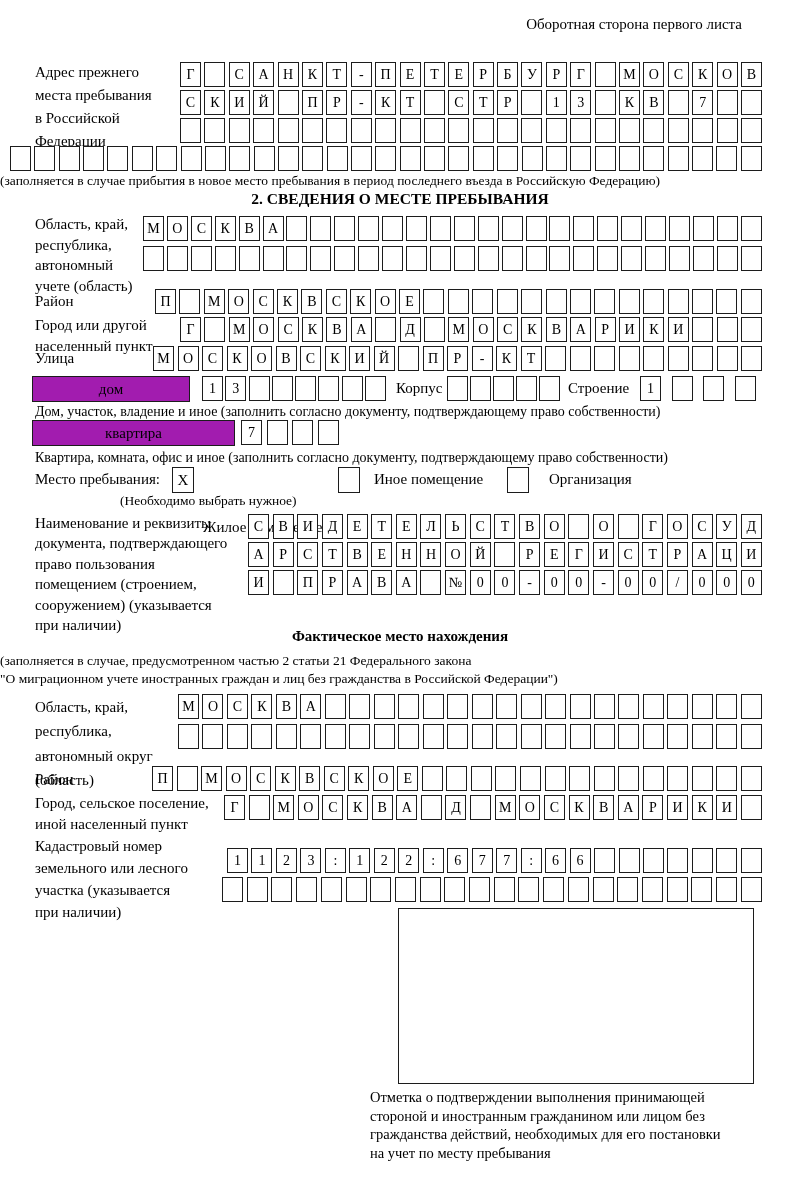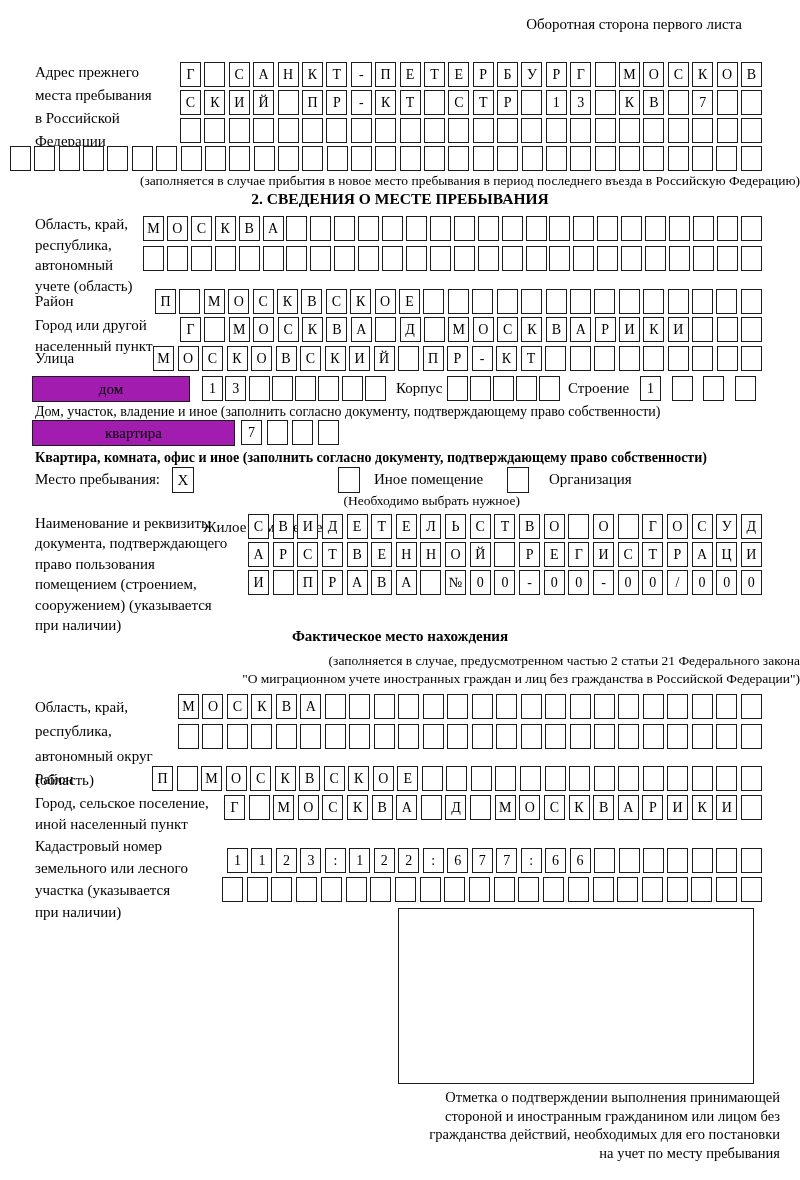--- a/index.html
+++ b/index.html
@@ -6,21 +6,21 @@
   #page{position:relative;width:800px;height:1180px;background:#fff;color:#000;
         font-family:"Liberation Serif","DejaVu Serif",serif;overflow:hidden;}
   .abs{position:absolute;}
   .label{position:absolute;font-size:15px;}
   .label div{white-space:nowrap;}
   .cellrow{position:absolute;display:flex;justify-content:space-between;height:25px;}
   .cell{width:21px;height:25px;border:1.6px solid #1c1c1c;box-sizing:border-box;
         display:flex;align-items:center;justify-content:center;
         font-size:14px;line-height:1;background:#fff;flex:0 0 auto;}
   .smallnote{position:absolute;font-size:13.5px;white-space:nowrap;}
-  .center{text-align:right;}
+  .center{text-align:left;}
   .title{position:absolute;left:0;width:800px;text-align:center;font-weight:bold;font-size:15.5px;}
   .fieldbox{position:absolute;border:1.6px solid #1c1c1c;box-sizing:border-box;height:26px;
             display:flex;align-items:center;justify-content:center;font-size:15px;background:#a21caf;}
   .checkbox{position:absolute;width:22px;height:26px;border:1.6px solid #1c1c1c;box-sizing:border-box;
             display:flex;align-items:center;justify-content:center;font-size:15px;background:#fff;}
   .inline-label{position:absolute;font-size:15px;white-space:nowrap;}
   .stampbox{position:absolute;border:1.8px solid #1c1c1c;box-sizing:border-box;background:#fff;}
 </style>
 </head>
 <body>
@@ -334,21 +334,21 @@
     </div>
   <div class="smallnote" style="left:35px;top:404px;font-size:14px;">Дом, участок, владение и иное (заполнить согласно документу, подтверждающему право собственности)</div>
 
   <div class="fieldbox" style="left:32px;top:420px;width:203px;">квартира</div>
   <div class="cellrow" style="top:420px;left:241px;width:98px;">
       <span class="cell">7</span>
       <span class="cell"></span>
       <span class="cell"></span>
       <span class="cell"></span>
     </div>
-  <div class="smallnote" style="left:35px;top:450px;font-size:14px;font-weight:bold;">Квартира, комната, офис и иное (заполнить согласно документу, подтверждающему право собственности)</div>
+  <div class="smallnote" style="left:35px;top:450px;font-size:14px;">Квартира, комната, офис и иное (заполнить согласно документу, подтверждающему право собственности)</div>
 
   <div class="inline-label" style="left:35px;top:471px;">Место пребывания:</div>
   <div class="checkbox" style="left:172px;top:467px;">X</div>
   <div class="inline-label" style="left:203px;top:471px;margin-top:48px;">Жилое помещение</div>
   <div class="checkbox" style="left:338px;top:467px;"></div>
   <div class="inline-label" style="left:374px;top:471px;">Иное помещение</div>
   <div class="checkbox" style="left:507px;top:467px;"></div>
   <div class="inline-label" style="left:549px;top:471px;">Организация</div>
   <div class="smallnote center" style="left:120px;top:493px;width:400px;">(Необходимо выбрать нужное)</div>
 

